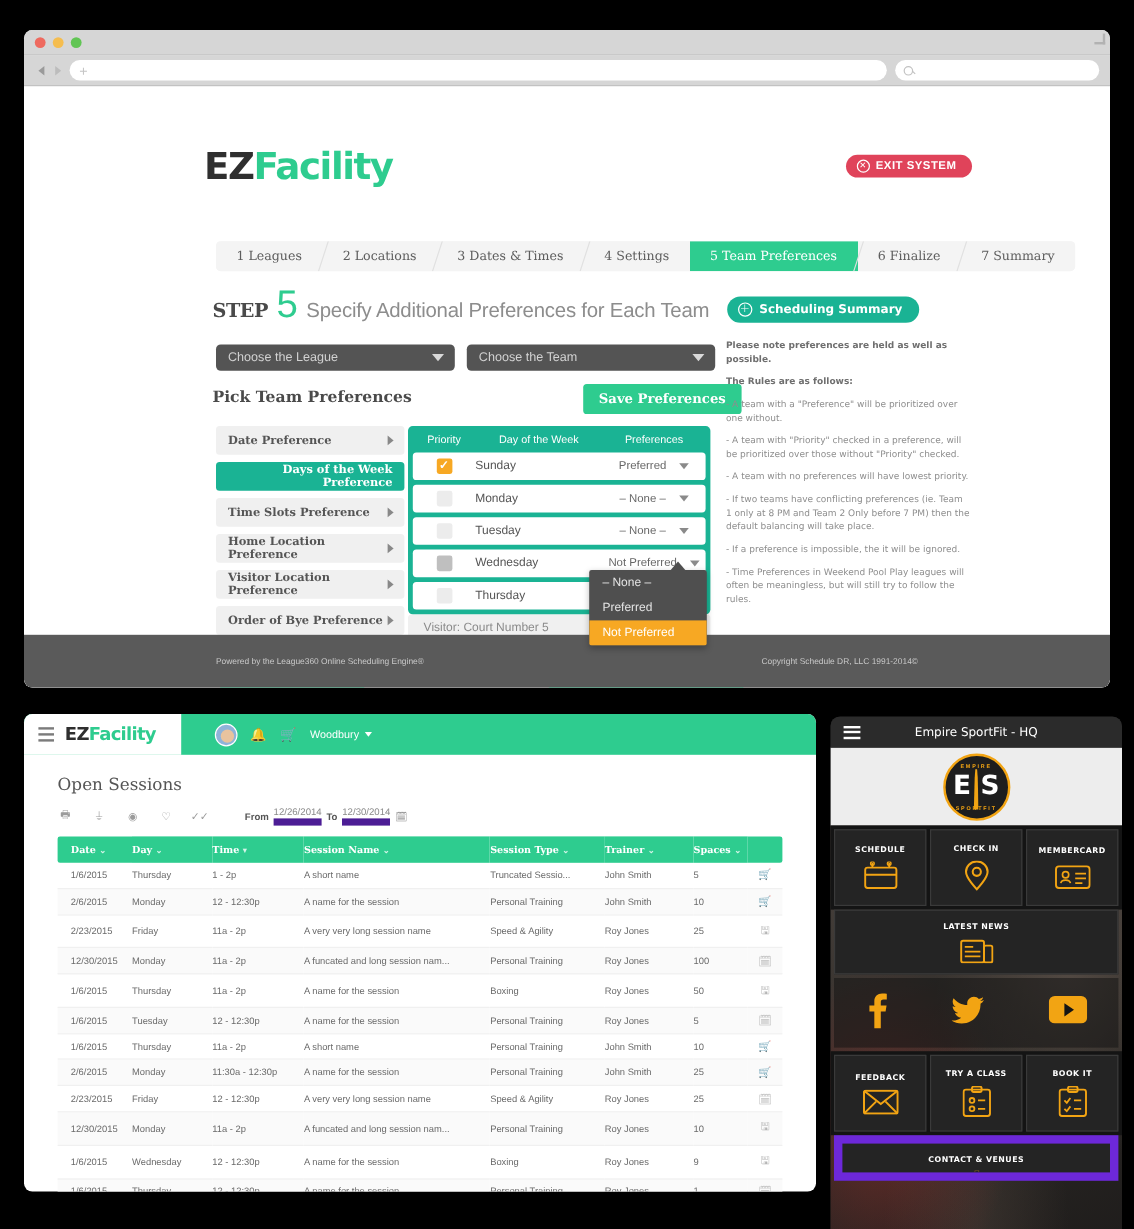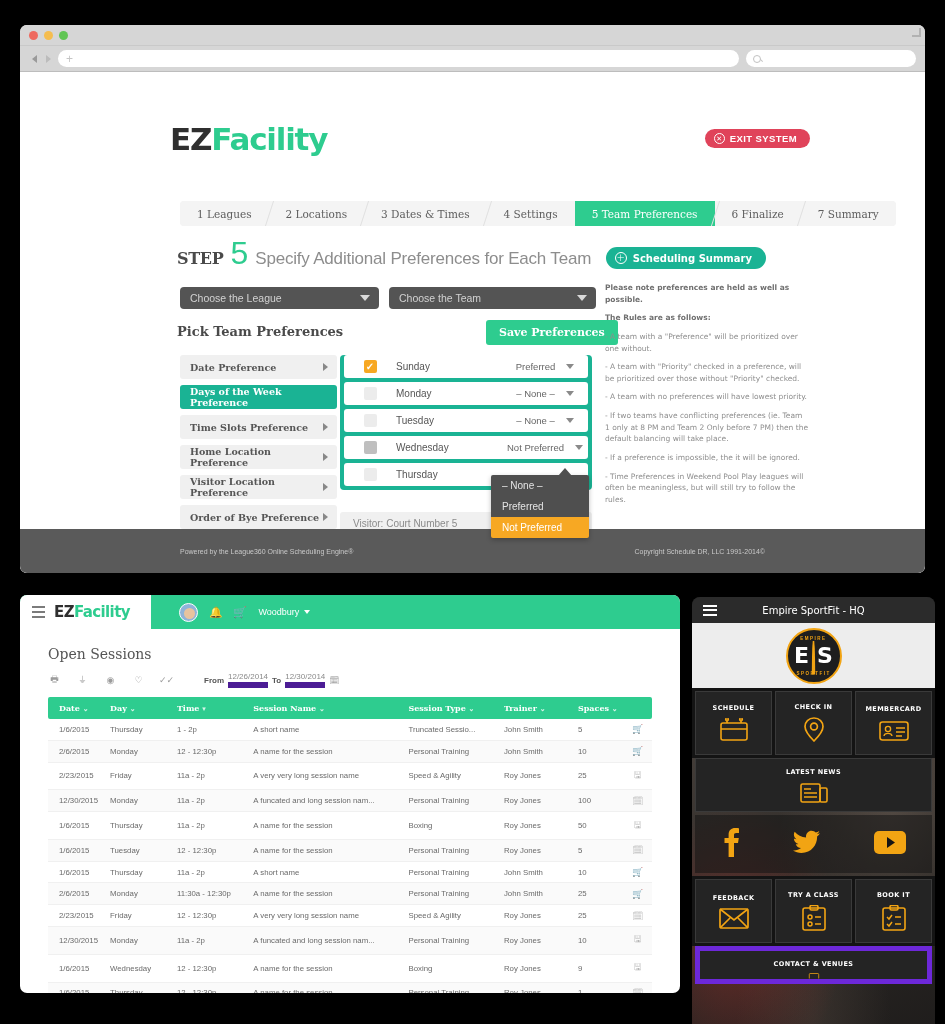--- a/index.html
+++ b/index.html
@@ -125,21 +125,21 @@
     cursor: pointer; font-family: "DejaVu Serif", serif;
   }
 
   
   .pref-menu { position: absolute; left: 160px; top: 283px; width: 157px; }
   .pref-item {
     background: #f0f0f0; color: #555; height: 24px; border-radius: 3px; margin-bottom: 6px;
     display: flex; align-items: center; padding: 0 10px; font-size: 9.5px; font-weight: 700;
     position: relative; cursor: pointer; font-family: "DejaVu Serif", serif;
   }
-  .pref-item.active { background: #1ab394; color: #fff; }
+  .pref-item.active { background: #1ab394; color: #fff; text-align: right; }
   .pref-arrow { position: absolute; right: 9px; width: 0; height: 0;
     border-top: 4px solid transparent; border-bottom: 4px solid transparent; border-left: 5px solid #888; }
 
   
   .pref-table { position: absolute; left: 320px; top: 283px; width: 252px;
     background: #1ab394; border-radius: 4px; padding: 0 4px 4px 4px; }
   .pt-head { display: flex; height: 22px; align-items: center; color: #fff; font-size: 9px; }
   .pt-h-pri { width: 52px; text-align: center; }
   .pt-h-day { flex: 1; text-align: center; }
   .pt-h-pref { width: 86px; text-align: center; }
@@ -298,21 +298,21 @@
   .mb-tile-lbl { color: #fff; font-size: 6.5px; font-weight: 700; letter-spacing: .4px;
     font-family: "DejaVu Sans", sans-serif; }
   .mb-wide {
     background: #242424; border: 1px solid #3a3a3a; margin: 0 3px 3px 3px; height: 54px;
     display: flex; flex-direction: column; align-items: center; justify-content: center;
     gap: 5px; cursor: pointer;
   }
   .mb-social { display: flex; justify-content: space-around; align-items: center;
     height: 58px; background: rgba(20,20,20,.55); margin: 0 3px 3px 3px; }
   .mb-soc-ic { color: #f2a413; cursor: pointer; }
-  .mb-contact { background: #242424; border: 5px solid #6d28d9; margin: 0 3px 3px 3px;
+  .mb-contact { background: #242424; border: 7px solid #6d28d9; margin: 0 3px 3px 3px;
     padding-top: 9px; height: 38px; display: flex; flex-direction: column; align-items: center;
     gap: 5px; cursor: pointer; }
   .mb-bg { position: absolute; left:0; right:0; top: 91px; bottom: 0; z-index: 0;
     background:
       radial-gradient(ellipse at 18% 62%, rgba(170,50,45,.45) 0%, rgba(0,0,0,0) 38%),
       radial-gradient(ellipse at 82% 28%, rgba(120,105,95,.45) 0%, rgba(0,0,0,0) 40%),
       radial-gradient(ellipse at 50% 85%, rgba(95,80,70,.35) 0%, rgba(0,0,0,0) 45%),
       linear-gradient(160deg, #4a433e 0%, #2a2724 55%, #1a1818 100%);
   }
   .mb-content { position: relative; z-index: 1; }
@@ -408,20 +408,25 @@
         <span>Visitor Location Preference</span>
         <span class="pref-arrow"></span>
       </div>
       <div class="pref-item">
         <span>Order of Bye Preference</span>
         <span class="pref-arrow"></span>
       </div>
     </div>
 
     <div class="pref-table">
+      <div class="pt-head">
+        <div class="pt-h-pri">Priority</div>
+        <div class="pt-h-day">Day of the Week</div>
+        <div class="pt-h-pref">Preferences</div>
+      </div>
       <div class="pt-row">
         <div class="pt-cb">
           <span class="cb checked">
               <span class="cb-mark">✓</span>
             </span>
         </div>
         <div class="pt-day">Sunday</div>
         <div class="pt-pref">
           <span>Preferred</span>
           <span class="pt-caret"></span>

